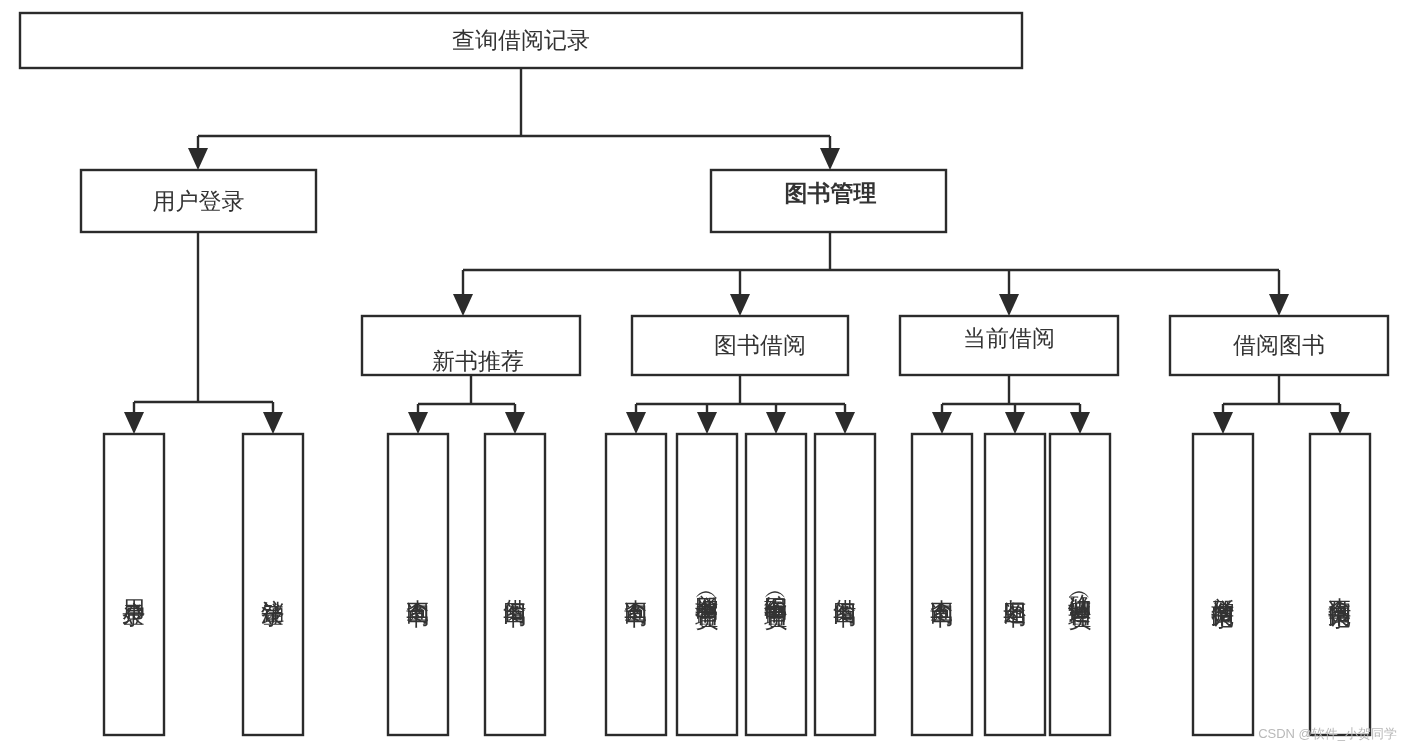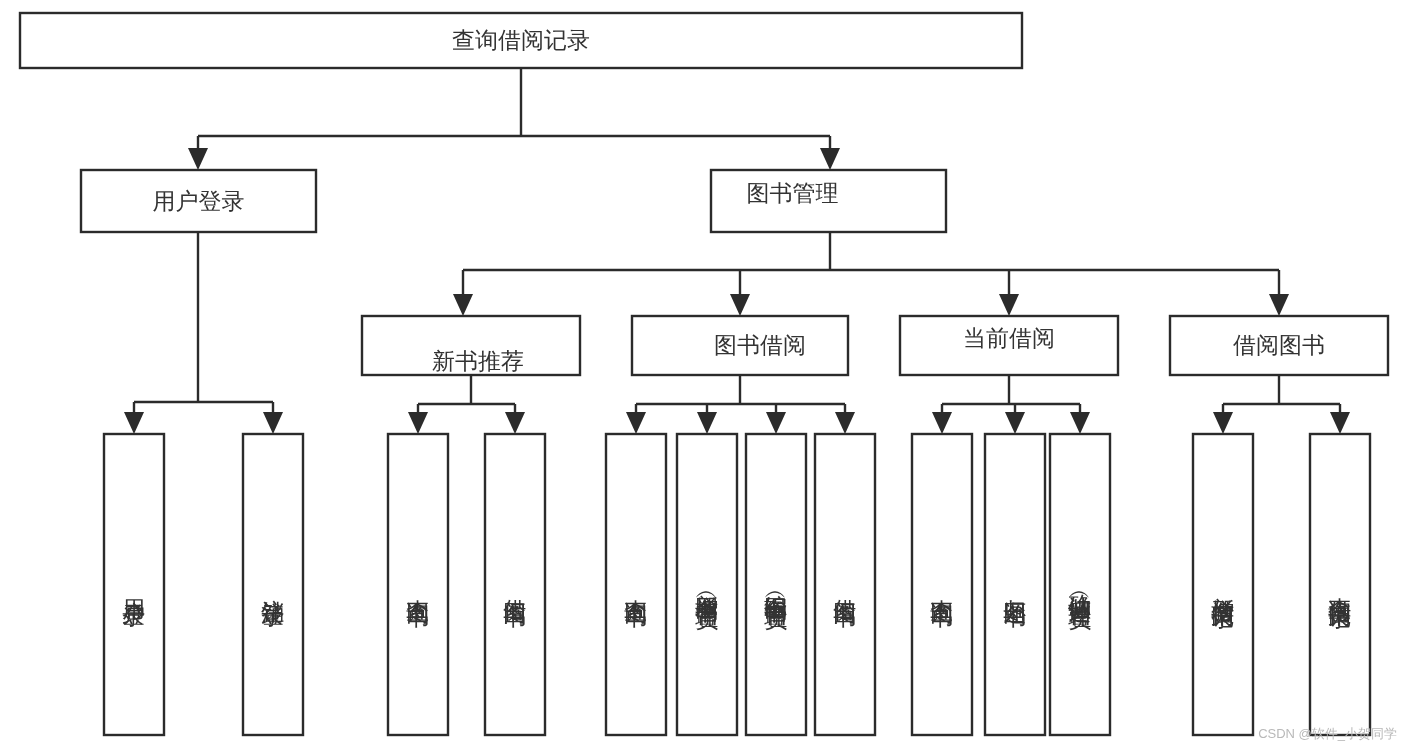--- a/index.html
+++ b/index.html
@@ -175,21 +175,21 @@
       <rect class="node-box" x="985" y="434" width="60" height="301"></rect>
       <rect class="node-box" x="1050" y="434" width="60" height="301"></rect>
       <rect class="node-box" x="1193" y="434" width="60" height="301"></rect>
       <rect class="node-box" x="1310" y="434" width="60" height="301"></rect>
     </g>
   </svg>
 
   <div class="node-label horizontal" style="left:20px; top:13px; width:1002px; height:55px;">查询借阅记录</div>
 
   <div class="node-label horizontal" style="left:81px; top:170px; width:235px; height:62px;">用户登录</div>
-  <div class="node-label horizontal" style="left:675px; top:170px; width:235px; height:46px;">图书管理</div>
+  <div class="node-label horizontal" style="left:713px; top:170px; width:235px; height:46px;font-weight:bold;">图书管理</div>
 
   <div class="node-label horizontal" style="left:362px; top:332px; width:232px; height:59px;">新书推荐</div>
   <div class="node-label horizontal" style="left:632px; top:316px; width:256px; height:59px;">图书借阅</div>
   <div class="node-label horizontal" style="left:900px; top:316px; width:218px; height:45px;">当前借阅</div>
   <div class="node-label horizontal" style="left:1170px; top:316px; width:218px; height:59px;">借阅图书</div>
 
   <div class="node-label vertical" style="left:104px; top:434px; width:60px; height:301px;">用户登录</div>
   <div class="node-label vertical" style="left:243px; top:434px; width:60px; height:301px;">注销登录</div>
   <div class="node-label vertical" style="left:388px; top:434px; width:60px; height:301px;">查询图书</div>
   <div class="node-label vertical" style="left:485px; top:434px; width:60px; height:301px;">借阅图书</div>

